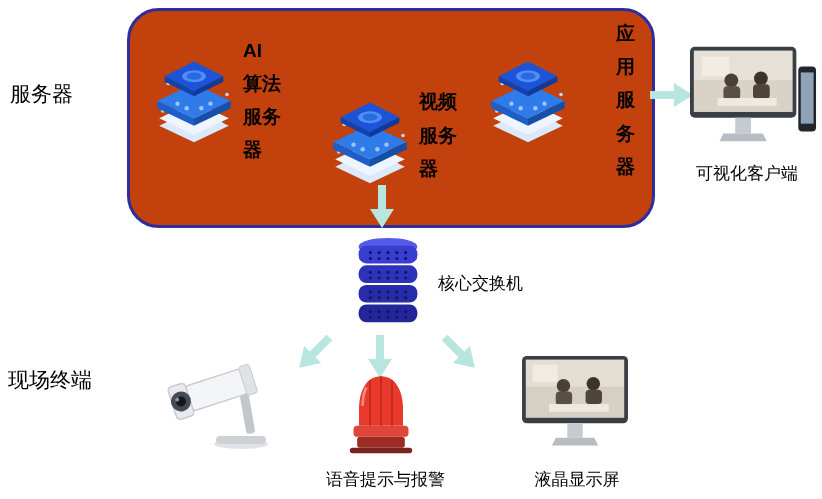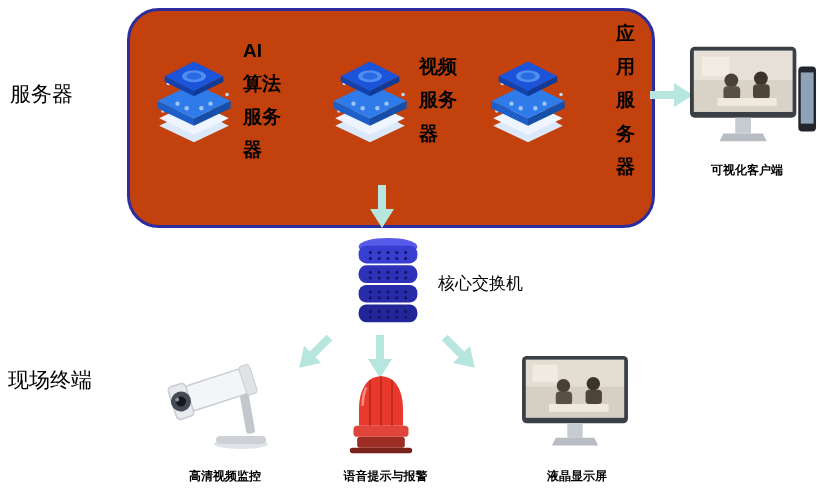--- a/index.html
+++ b/index.html
@@ -17,39 +17,39 @@
   }
   .server-node {
     position: absolute; top: 4px; height: 170px;
     display: flex; align-items: center; gap: 5px;
   }
   .server-node .node-label {
     font-weight: bold; font-size: 19px; line-height: 1.75;
     white-space: pre-line; color: #000;
   }
   .node-1 { left: 20px; }
-  .node-2 { left: 196px; }
+  .node-2 { left: 196px; align-items: flex-end; }
   .node-3 { left: 354px; gap: 44px; }
   .icon svg { display: block; }
   .arrow { position: absolute; width: 44px; height: 26px; }
   .arrow svg { display: block; width: 100%; height: 100%; }
   .arrow-box-client  { left: 650px; top: 82px; }
   .arrow-box-switch  { left: 360px; top: 194px; transform: rotate(90deg); }
   .arrow-switch-cam  { left: 292px; top: 340px; transform: rotate(135deg); }
   .arrow-switch-alarm{ left: 358px; top: 344px; transform: rotate(90deg); }
   .arrow-switch-lcd  { left: 438px; top: 340px; transform: rotate(45deg); }
   .abs { position: absolute; }
   .client-icon { left: 688px; top: 44px; }
   .switch-icon { left: 346px; top: 234px; }
   .switch-label { position: absolute; left: 438px; top: 272px; font-size: 17px; color: #000; }
   .camera-icon { left: 158px; top: 350px; }
   .alarm-icon  { left: 348px; top: 370px; }
   .lcd-icon    { left: 520px; top: 354px; }
   .node-caption {
-    position: absolute; font-weight: bold; font-size: 12px;
+    position: absolute; font-weight: normal; font-size: 17px;
     color: #000; text-align: center;
   }
   .caption-client { left: 672px; top: 162px; width: 150px; }
   .caption-camera { left: 140px; top: 468px; width: 170px; }
   .caption-alarm  { left: 298px; top: 468px; width: 175px; }
   .caption-lcd    { left: 502px; top: 468px; width: 150px; }
   .servers-group-label { left: 10px; top: 80px; }
   .field-group-label   { left: 8px;  top: 366px; }
 </style>
 </head>
@@ -286,17 +286,16 @@
       <circle cx="45" cy="33" r="7" fill="#4a4038"></circle>
       <rect x="37" y="39" width="17" height="14" rx="4" fill="#5a4f44"></rect>
       <circle cx="76" cy="31" r="7" fill="#3c342c"></circle>
       <rect x="68" y="37" width="17" height="15" rx="4" fill="#4e443a"></rect>
       <rect x="30" y="52" width="62" height="8" fill="#efe9df"></rect>
       <rect x="49" y="72" width="16" height="15" fill="#c6cbd1"></rect>
       <path d="M37,87 L77,87 L81,95 L33,95 Z" fill="#b8bdc4"></path>
     </svg>
   </span>
 
-  <div class="node-caption caption-camera">高清视频监控</div>
   <div class="node-caption caption-alarm">语音提示与报警</div>
   <div class="node-caption caption-lcd">液晶显示屏</div>
 
 </div>
 
 </body></html>

